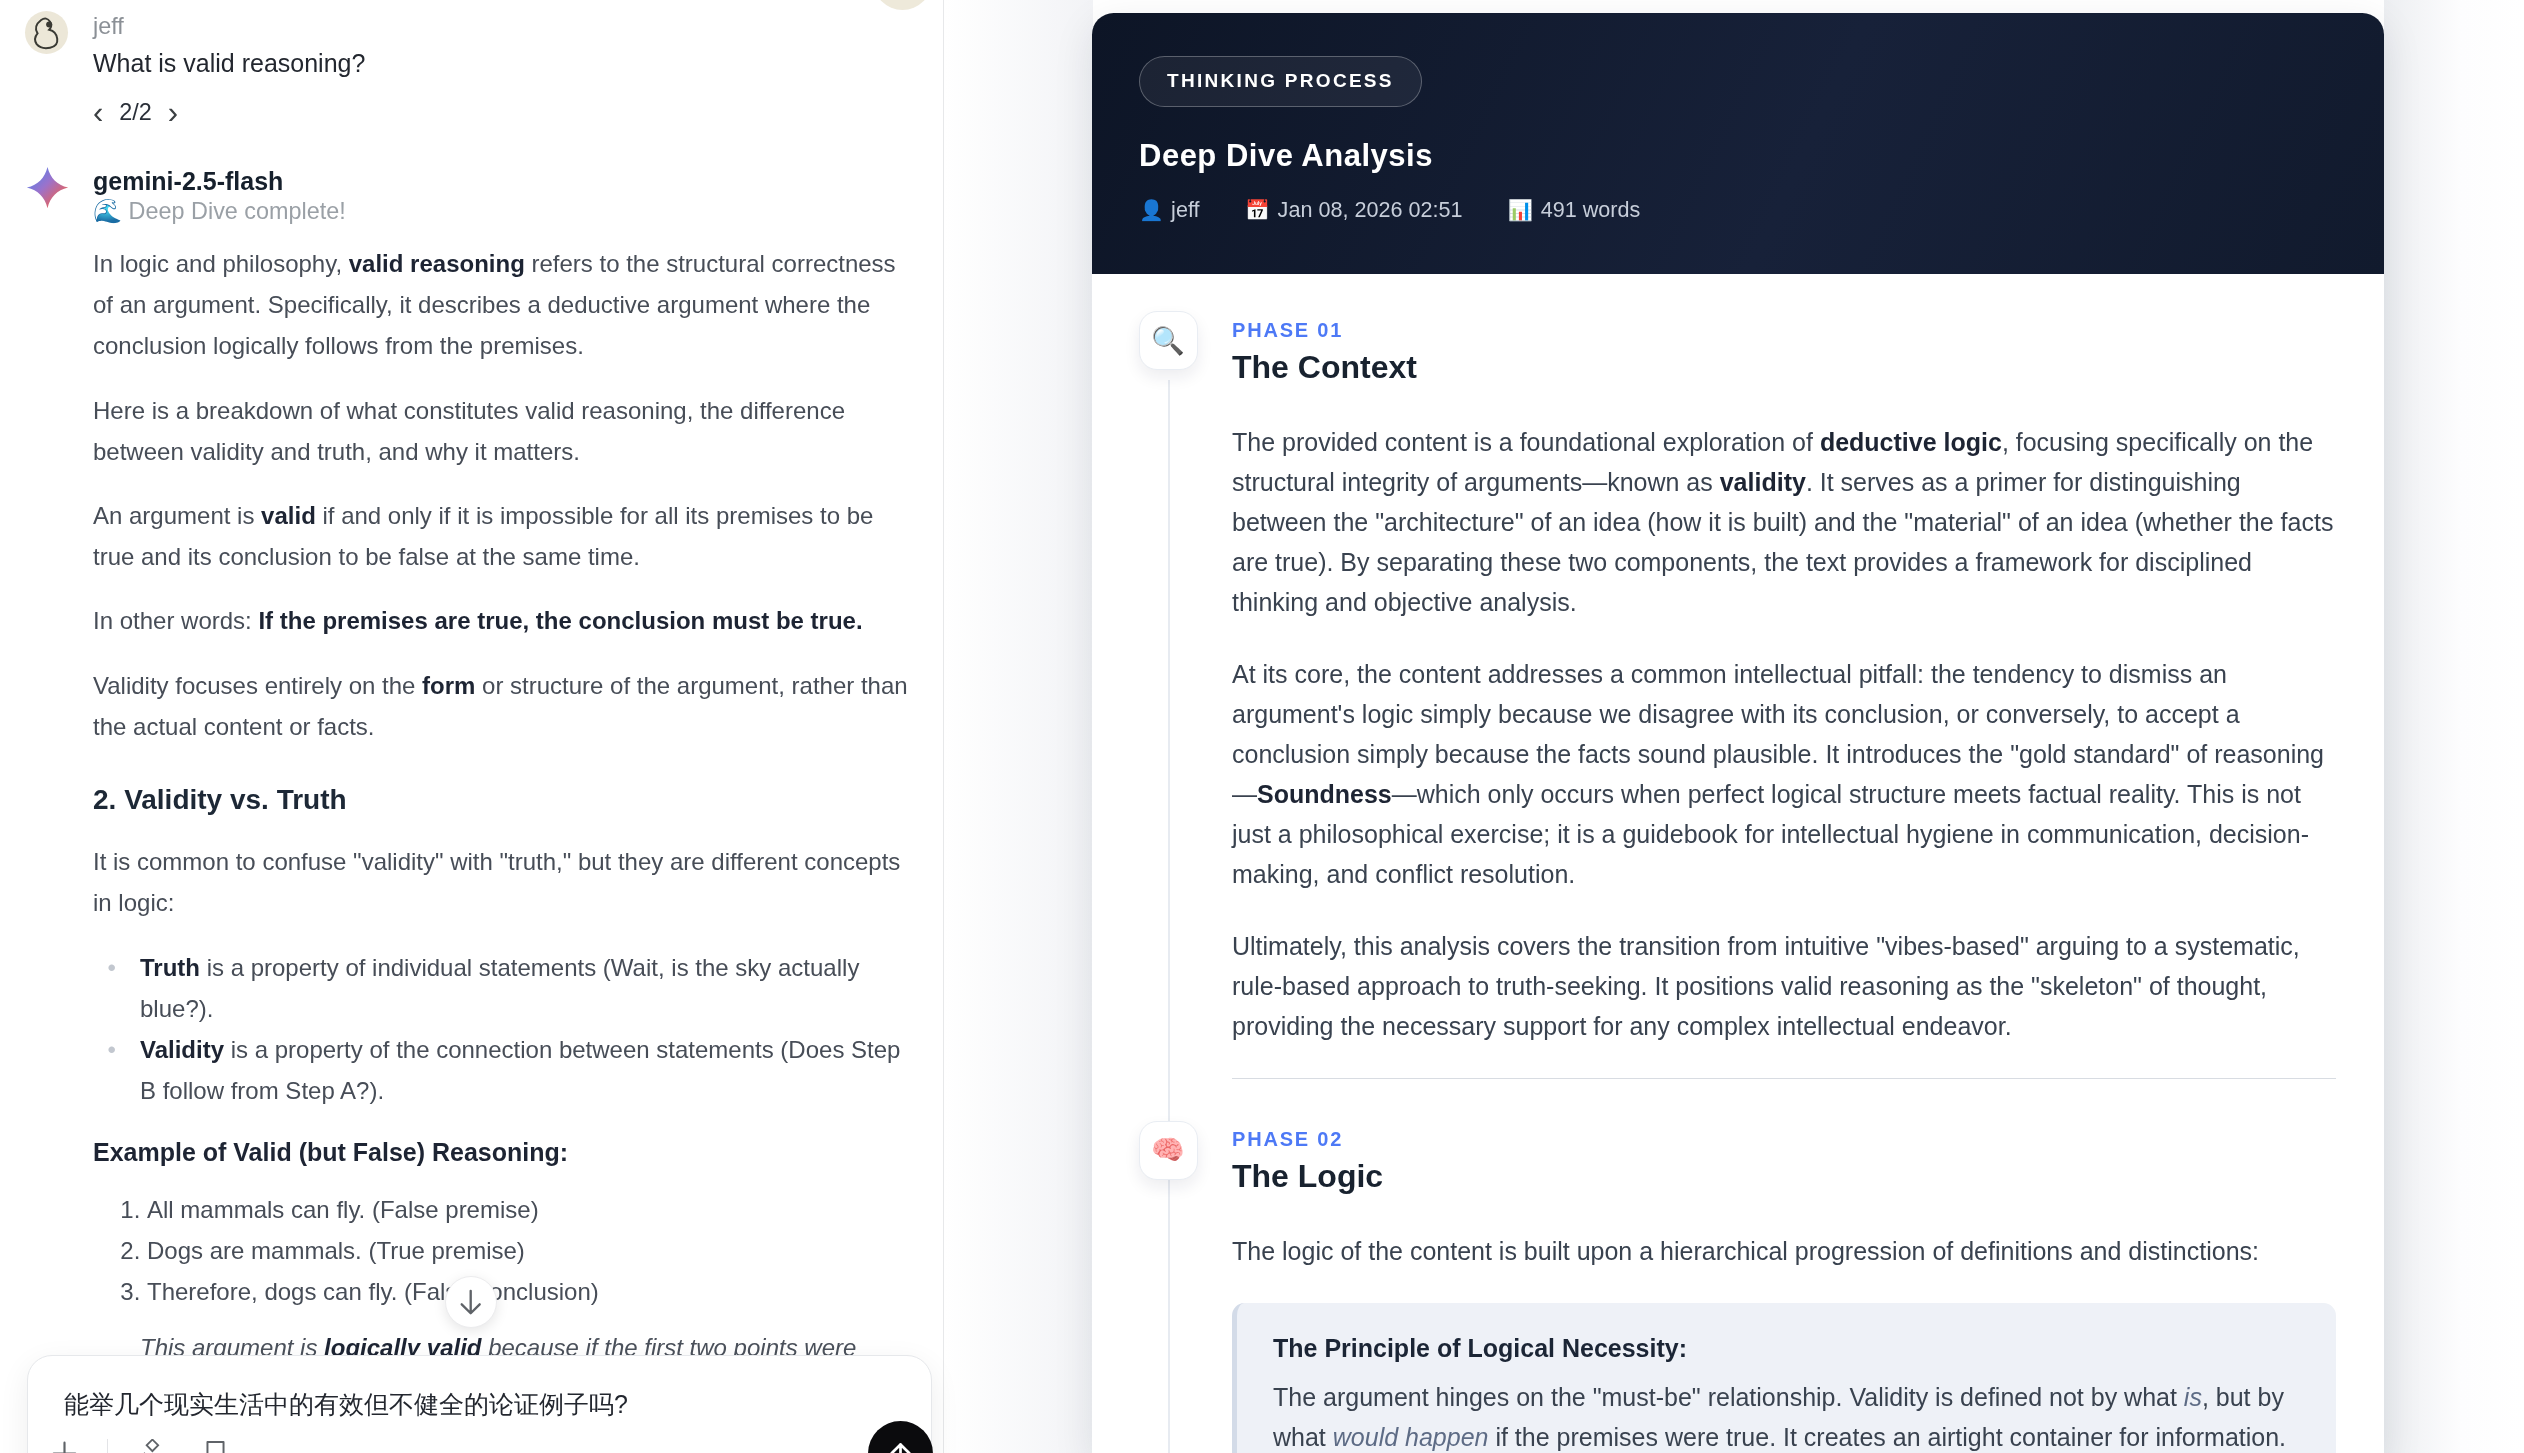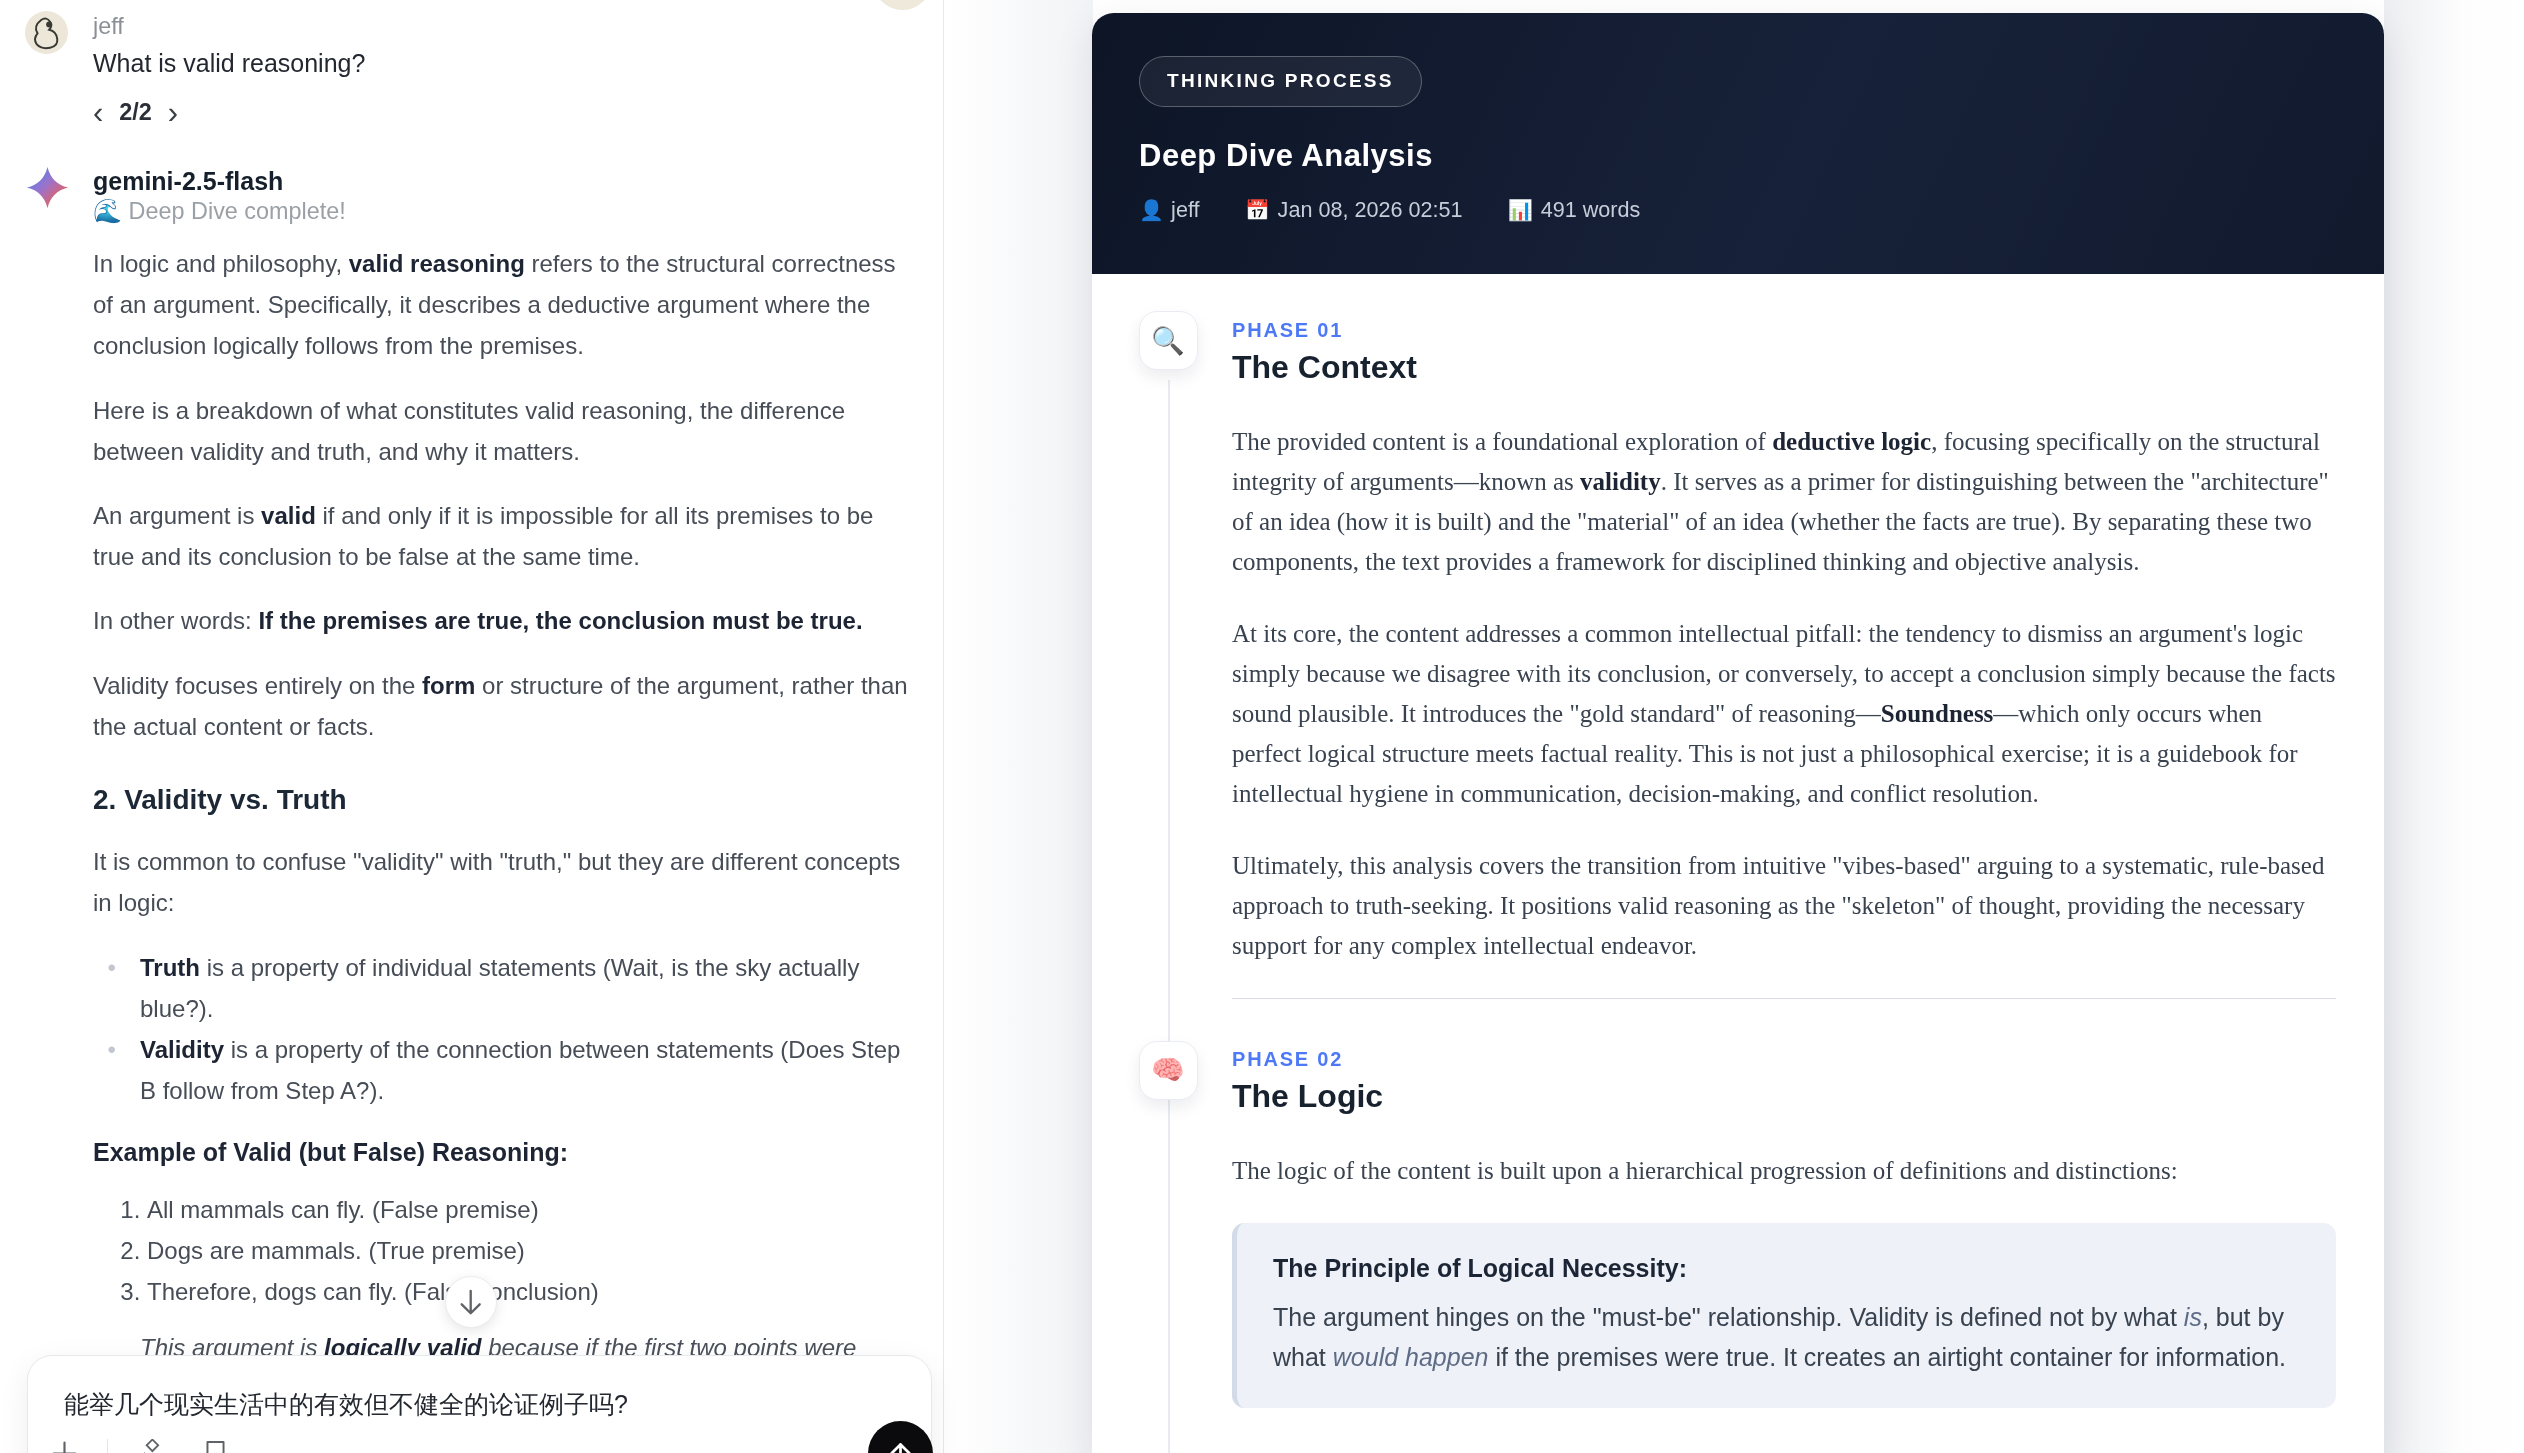--- a/index.html
+++ b/index.html
@@ -15,21 +15,21 @@
   .partial-avatar { position:absolute; left:873px; top:-49px; width:59px; height:59px;
     border-radius:50%; background:#eee9da; }
   .msg { position:relative; margin-left:93px; margin-right:36px; }
   .msg-user { padding-top:12.6px; }
   .avatar { position:absolute; left:-68px; top:10.8px; width:43px; height:43px; border-radius:50%;
     background:#ece7d8; display:flex; align-items:center; justify-content:center; overflow:hidden; }
   .user-name { font-size:23.4px; color:#8b9096; margin-bottom:9px; }
   .user-text { font-size:25px; color:#23272f; }
   .pager { margin-top:21.6px; display:flex; align-items:center; gap:16px; }
   .pager .chev { font-size:31px; line-height:25px; color:#3c4043; cursor:pointer; }
-  .pager .count { font-size:23.4px; font-weight:700; color:#2a2f38; }
+  .pager .count { font-size:23.4px; font-weight:400; color:#2a2f38; }
   .msg-model { margin-top:41px; }
   .star-icon { position:absolute; left:-68px; top:-1.8px; width:45px; height:45px; }
   .model-name { font-size:25px; font-weight:700; color:#16202c; }
   .model-status { margin-top:1px; font-size:23.4px; color:#9aa0a6; }
   .chat-body { margin-top:18px; width:815px; font-size:24px; line-height:41px; color:#474d57; }
   .chat-body p { margin-bottom:23.4px; }
   .chat-body h3 { font-size:28px; font-weight:800; color:#1d2836; margin:32px 0 21.6px; }
   .bold-para { font-weight:700; color:#1d2433; font-size:25px; margin-bottom:16px; }
   .chat-body ul { list-style:none; margin-bottom:21.6px; }
   .chat-body ul li { position:relative; padding-left:47px; }
@@ -71,21 +71,21 @@
 
   .panel-body { position:relative; padding:45px 49px 0 140px; }
   .timeline { position:absolute; left:76px; top:106px; width:1.8px; height:1306px; background:#e7ebf1; }
   .phase { position:relative; }
   .phase-icon { position:absolute; left:-93px; top:-7.2px; width:59px; height:59px; border-radius:18px;
     background:#fff; border:0.9px solid #e9edf3; box-shadow:0 7.2px 16px rgba(20,30,60,.08);
     display:flex; align-items:center; justify-content:center; font-size:27px; z-index:2; }
   .phase-label { font-size:20px; font-weight:800; letter-spacing:1.8px; color:#4d79f6; }
   .phase-title { margin-top:7.2px; font-size:32px; font-weight:800; color:#18222f; }
   .phase-paras { margin-top:36px; font-size:25px; line-height:40px; color:#39424f; width:1104px; }
-  .phase-paras p { margin-bottom:32px;font-family:Liberation Serif, serif; }
+  .phase-paras p { margin-bottom:32px; }
   .panel-divider { border:none; border-top:0.9px solid #d8dce2; width:1104px; margin:9px 0 49px; }
   .callout { width:1104px; background:#eef1f7; border-left:5.4px solid #d3dbe8; border-radius:12.6px;
     padding:31px 36px; margin-top:7.2px; }
   .callout-title { font-size:25px; font-weight:700; color:#1b2535; margin-bottom:14.4px; }
   .callout-body { font-size:25px; line-height:40px; color:#39424f; }
 </style>
 </head>
 <body>
 
 <div class="chat-col">

